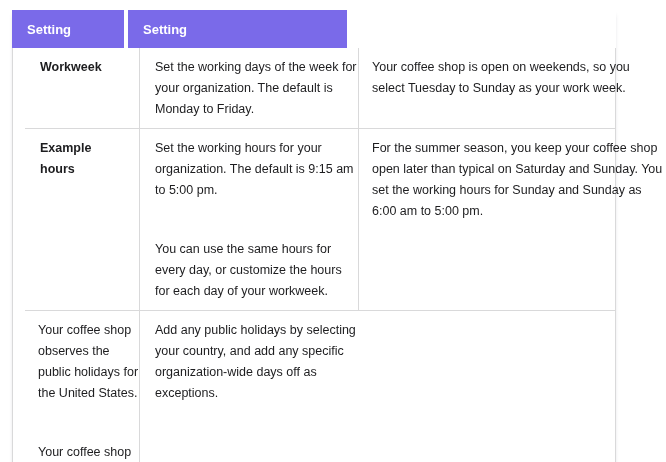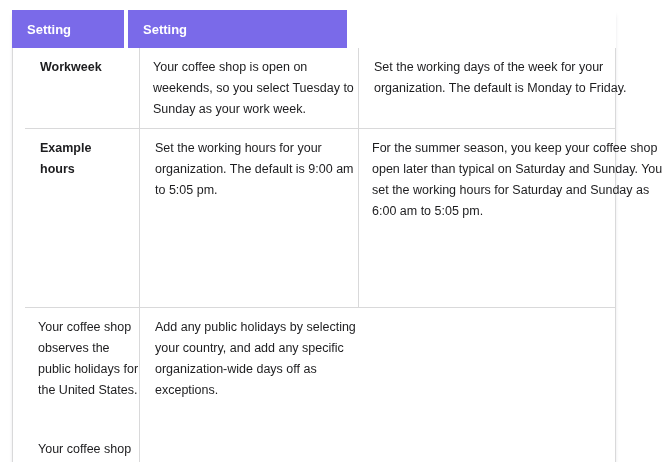--- a/index.html
+++ b/index.html
@@ -87,37 +87,38 @@
     <div class="hcell">Setting</div>
     <div class="hcell">Setting</div>
   </div>
 
   <div class="tbody">
 
     <div class="row row-1">
       <div class="cell cell-setting">
         <p>Workweek</p>
       </div>
+      <div class="cell cell-description">
+        <p>Set the working days of the week for your organization. The default is Monday to Friday.</p>
+      </div>
       <div class="cell cell-example">
         <p>Your coffee shop is open on weekends, so you select Tuesday to Sunday as your work week.</p>
-      </div>
-      <div class="cell cell-description">
-        <p>Set the working days of the week for your organization. The default is Monday to Friday.</p>
       </div>
     </div>
 
     <div class="row row-2">
       <div class="cell cell-setting">
         <p>Example hours</p>
       </div>
       <div class="cell cell-description">
-        <p>Set the working hours for your organization. The default is 9:00 am to 5:05 pm.</p>
+        <p>Set the working hours for your organization. The default is 9:15 am to 5:00 pm.</p>
+        <p>You can use the same hours for every day, or customize the hours for each day of your workweek.</p>
       </div>
       <div class="cell cell-example">
-        <p>For the summer season, you keep your coffee shop open later than typical on Saturday and Sunday. You set the working hours for Saturday and Sunday as 6:00 am to 5:05 pm.</p>
+        <p>For the summer season, you keep your coffee shop open later than typical on Saturday and Sunday. You set the working hours for Sunday and Sunday as 6:00 am to 5:00 pm.</p>
       </div>
     </div>
 
     <div class="row row-3">
       <div class="cell cell-example">
         <p>Your coffee shop observes the public holidays for the United States.</p>
         <p>Your coffee shop is not open the week before Christmas, so you add those dates as exceptions.</p>
       </div>
       <div class="cell cell-description">
         <p>Add any public holidays by selecting your country, and add any specific organization-wide days off as exceptions.</p>

